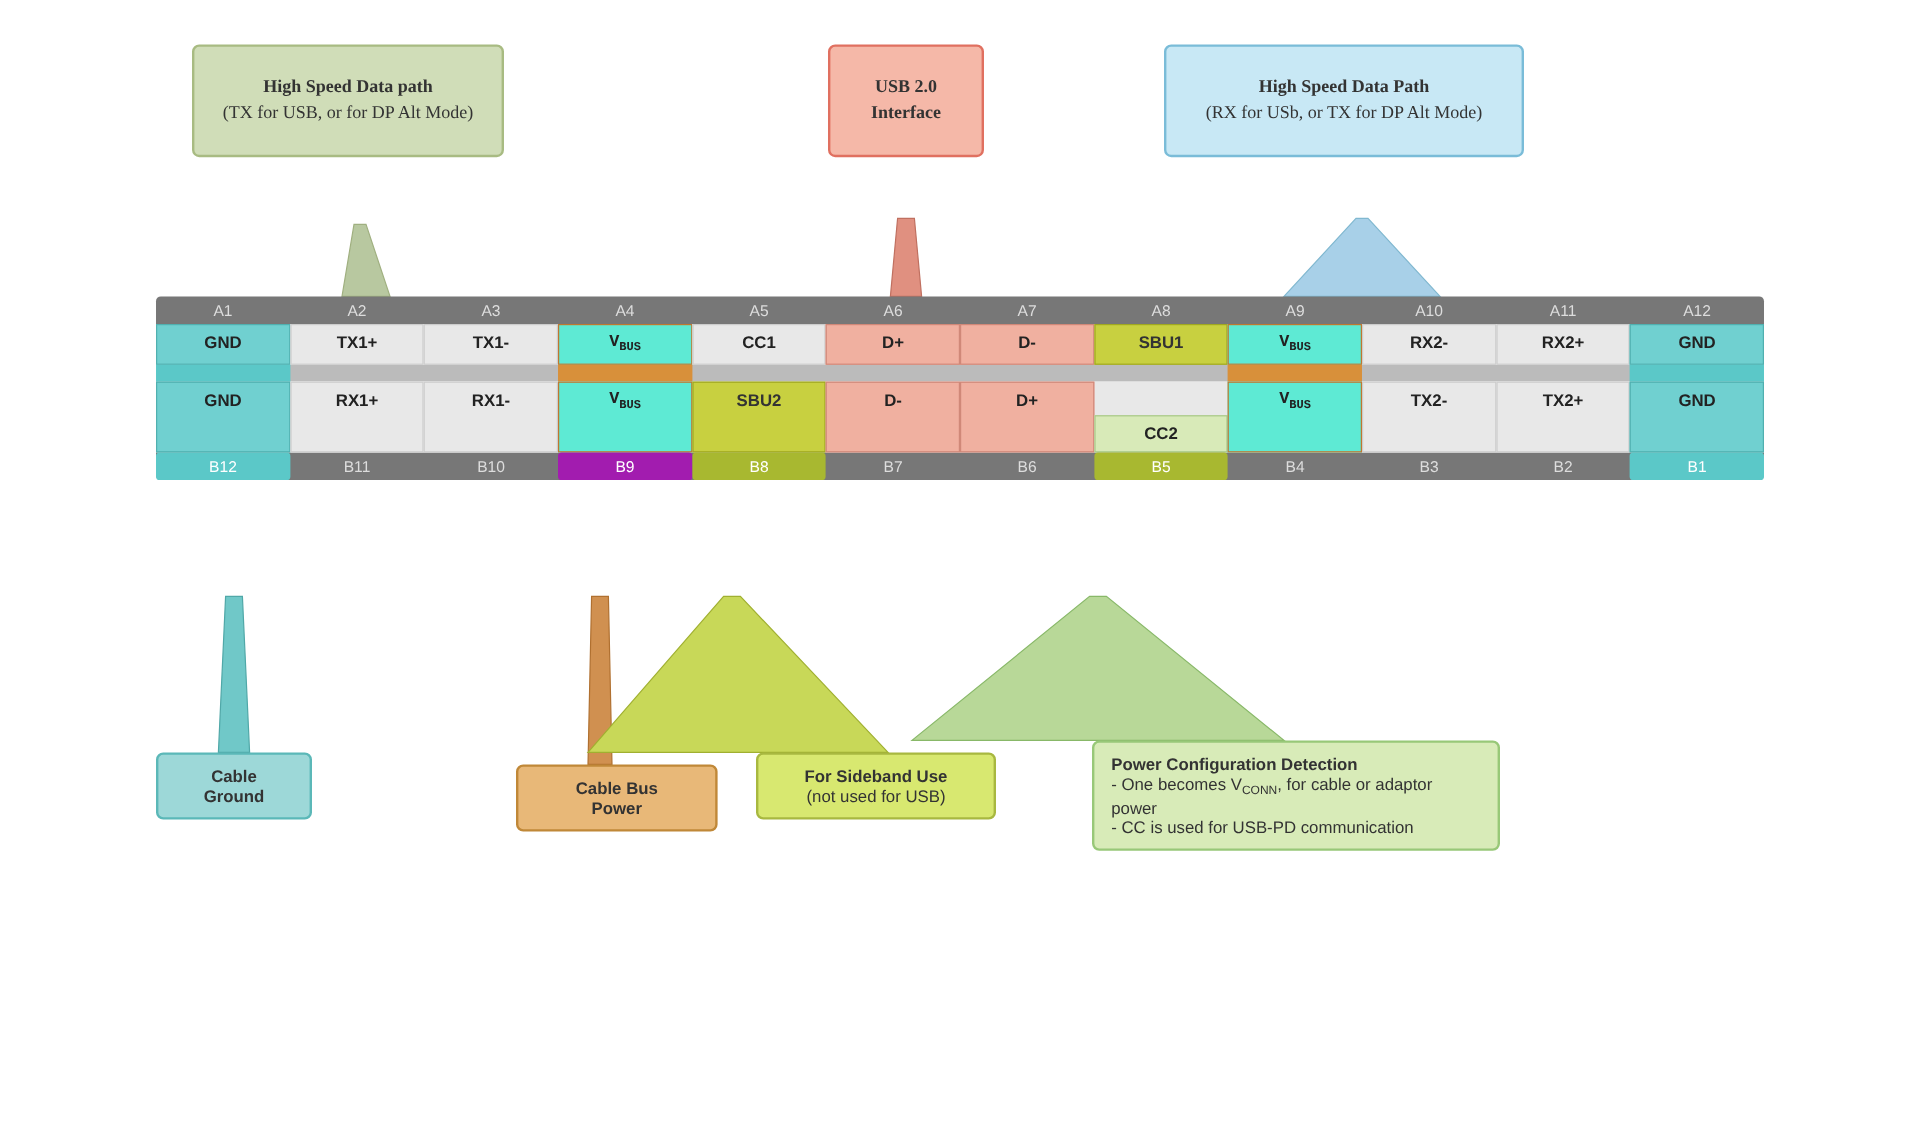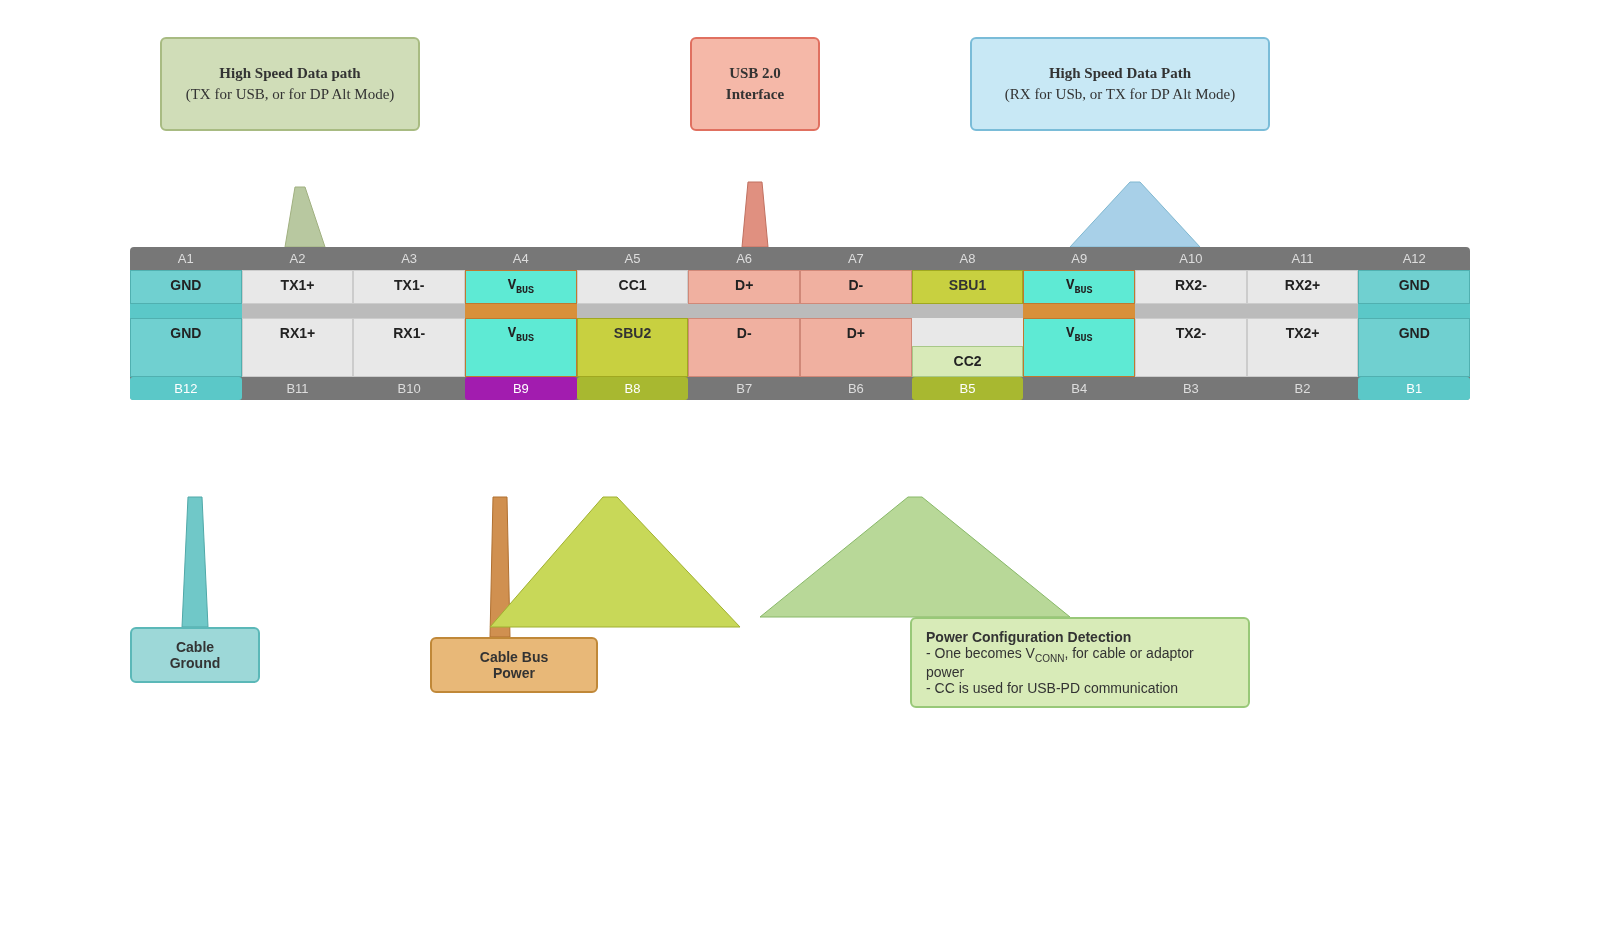--- a/index.html
+++ b/index.html
@@ -56,21 +56,20 @@
       position: absolute;
       top: 220px;
       left: 30px;
       width: 1340px;
     }
 
     .row-header {
       display: flex;
       background: #777;
       border-radius: 4px 4px 0 0;
-      justify-content: center;
     }
     .row-header-bottom {
       display: flex;
       background: #777;
       border-radius: 0 0 4px 4px;
     }
 
     .header-cell {
       flex: 1;
       text-align: center;
@@ -304,20 +303,24 @@
   </div>
 
   <div class="callout-bottom-teal">
     <strong>Cable<br>Ground</strong>
   </div>
 
   <div class="callout-bottom-orange">
     <strong>Cable Bus<br>Power</strong>
   </div>
 
+  <div class="callout-bottom-yellow">
+    <strong>For Sideband Use</strong><br>
+    <span>(not used for USB)</span>
+  </div>
 
   <div class="callout-bottom-green">
     <strong>Power Configuration Detection</strong><br>
     <span>- One becomes V<sub>CONN</sub>, for cable or adaptor power</span><br>
     <span>- CC is used for USB-PD communication</span>
   </div>
 
 </div>
 
 </body></html>

